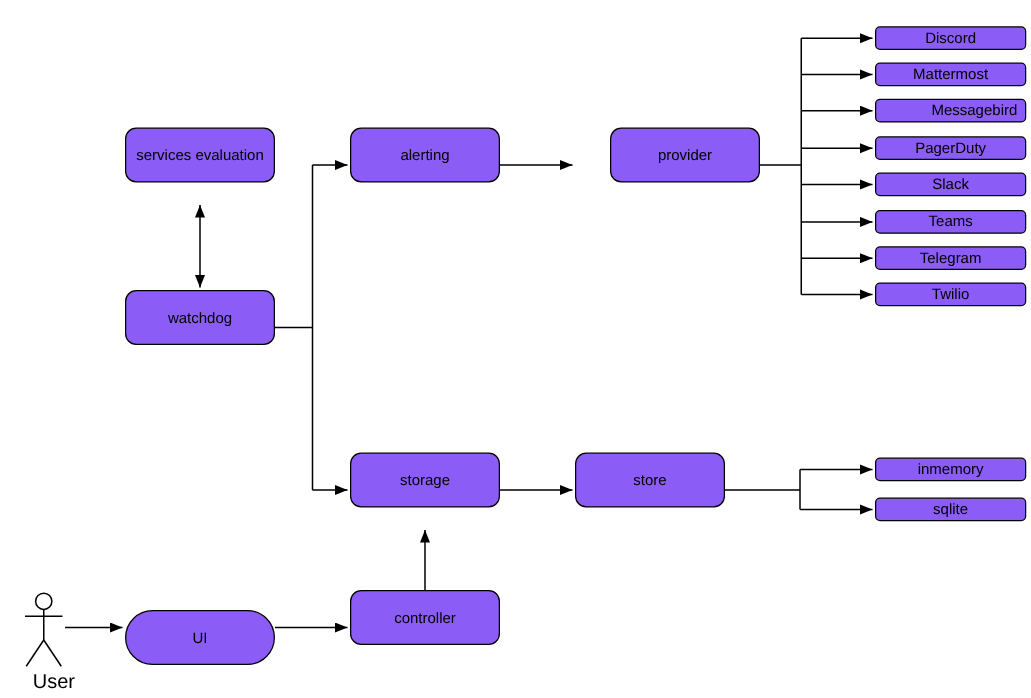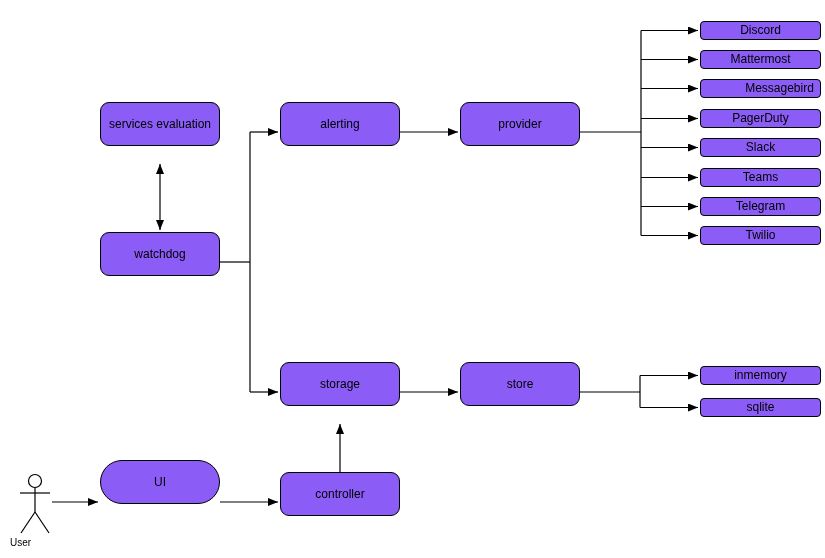--- a/index.html
+++ b/index.html
@@ -45,22 +45,22 @@
   .node.small {
     width: 121px;
     height: 19px;
     border-radius: 4px;
   }
   .actor-label {
     position: absolute;
     left: 10px;
     top: 537px;
     width: 50px;
-    text-align: left;
-    font-size: 10px;
+    text-align: right;
+    font-size: 16px;
   }
 </style>
 </head>
 <body>
 
 <div class="canvas">
 
   <svg class="connectors" width="825" height="558" viewBox="0 0 825 558">
     <defs>
       <marker id="arrow" markerUnits="userSpaceOnUse" markerWidth="12" markerHeight="10" refX="10" refY="4" orient="auto-start-reverse">
@@ -115,30 +115,30 @@
 
   <div class="node big" style="left:100px; top:102px;">
     <span>services evaluation</span>
   </div>
   <div class="node big" style="left:100px; top:232px;">
     <span>watchdog</span>
   </div>
   <div class="node big" style="left:280px; top:102px;">
     <span>alerting</span>
   </div>
-  <div class="node big" style="left:460px; top:102px;">
+  <div class="node big" style="left:488px; top:102px;">
     <span>provider</span>
   </div>
   <div class="node big" style="left:280px; top:362px;">
     <span>storage</span>
   </div>
   <div class="node big" style="left:460px; top:362px;">
     <span>store</span>
   </div>
-  <div class="node big" style="left:100px; top:460px;border-radius:26px;">
+  <div class="node big" style="left:100px; top:488px;border-radius:26px;">
     <span>UI</span>
   </div>
   <div class="node big" style="left:280px; top:472px;">
     <span>controller</span>
   </div>
 
   <div class="node small" style="left:700px; top:21px;">
     <span>Discord</span>
   </div>
   <div class="node small" style="left:700px; top:50px;">

